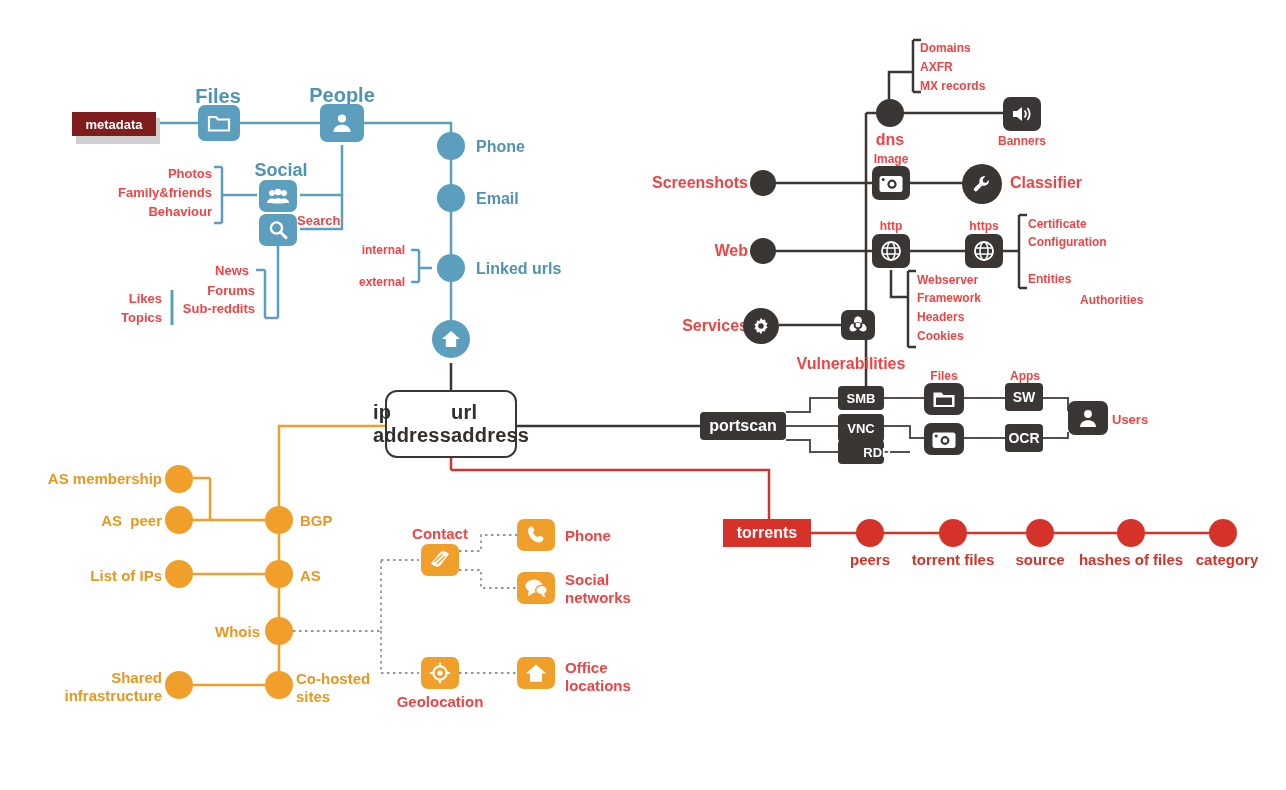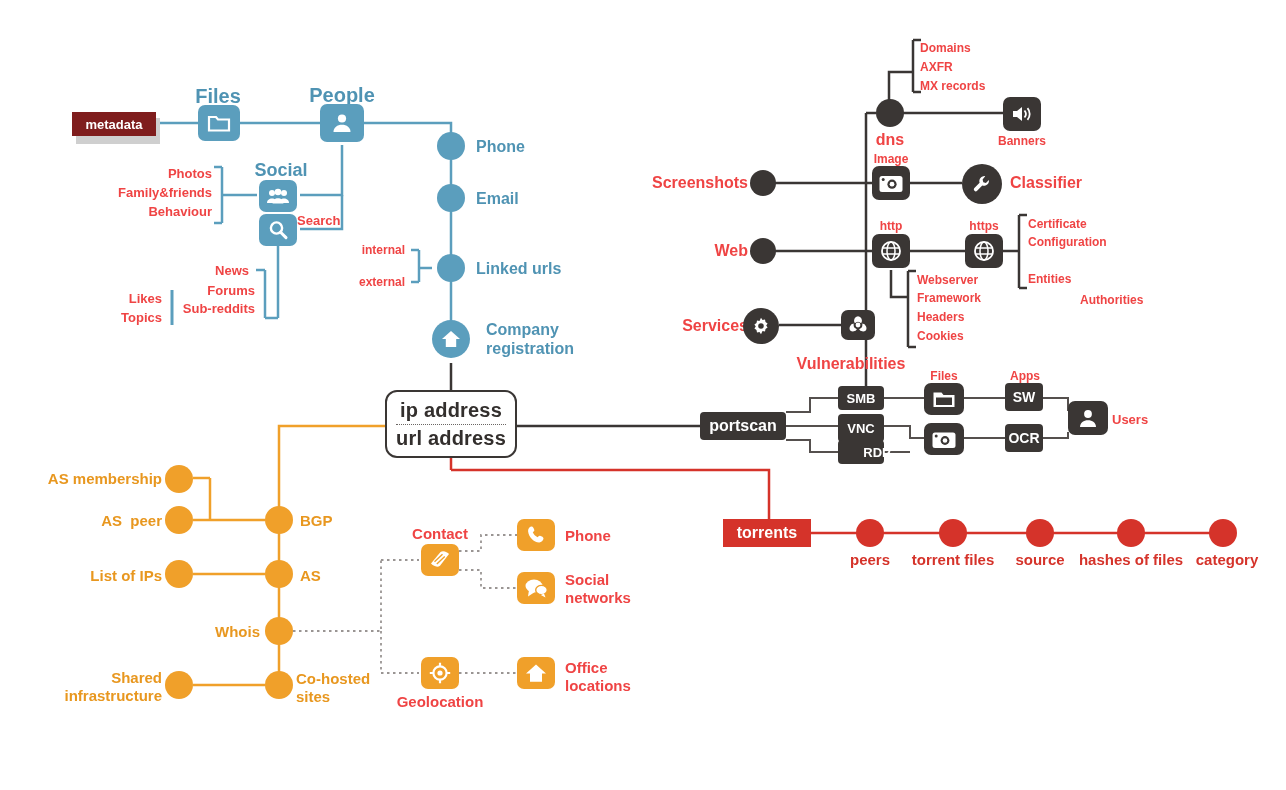--- a/index.html
+++ b/index.html
@@ -65,21 +65,21 @@
   .metadata-shadow {
     position: absolute;
     background: #cfcfcf;
   }
 
   #center-node {
     position: absolute;
     border: 2.5px solid #3a3634;
     border-radius: 12px;
     background: #ffffff;
-    display: flex; flex-direction: column;
+    display: flex; flex-direction: row;
     align-items: center; justify-content: center;
   }
   #center-node .cn-line {
     color: #332f2d; font-weight: bold; font-size: 20px; letter-spacing: .2px;
   }
   #center-node .cn-div {
     width: 86%; border-top: 1.5px dotted #6b6663; margin: 2px 0;
   }
 </style>
 </head>
@@ -268,22 +268,20 @@
   <div class="lbl blue f16" style="left:476px; top:260px;">Linked urls</div>
   <div class="lbl dark f12 right" style="left:305px; top:243px; width:100px;">internal</div>
   <div class="lbl dark f12 right" style="left:305px; top:275px; width:100px;">external</div>
 
   <div class="dot blue" style="left:432px; top:320px; width:38px; height:38px;"></div>
   <div class="tile" style="left:441px; top:329px; width:20px; height:20px;">
     <svg width="20" height="18" viewBox="0 0 20 18">
         <path d="M10 1 L19 9 H15.2 V17 H4.8 V9 H1 Z" fill="#fff"></path>
       </svg>
   </div>
-  <div class="lbl blue f16" style="left:486px; top:321px; width:120px;">Company
-registration</div>
 
   <div id="center-node" style="left:385px; top:390px; width:132px; height:68px;">
     <div class="cn-line">ip address</div>
     <div class="cn-div"></div>
     <div class="cn-line">url address</div>
   </div>
 
   <div class="lbl dark f12" style="left:920px; top:41px;">Domains</div>
   <div class="lbl dark f12" style="left:920px; top:60px;">AXFR</div>
   <div class="lbl dark f12" style="left:920px; top:79px;">MX records</div>

